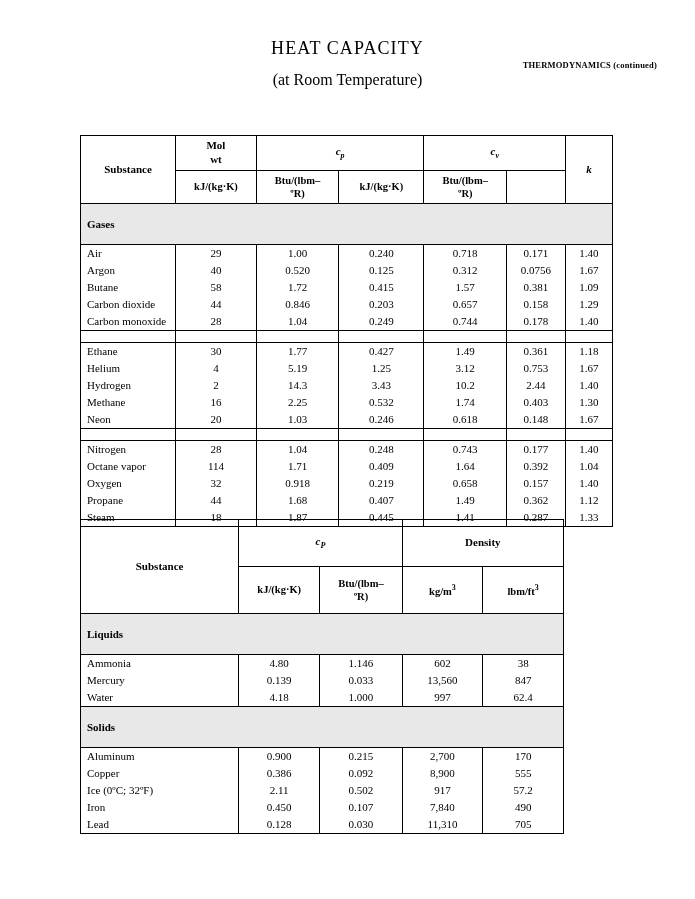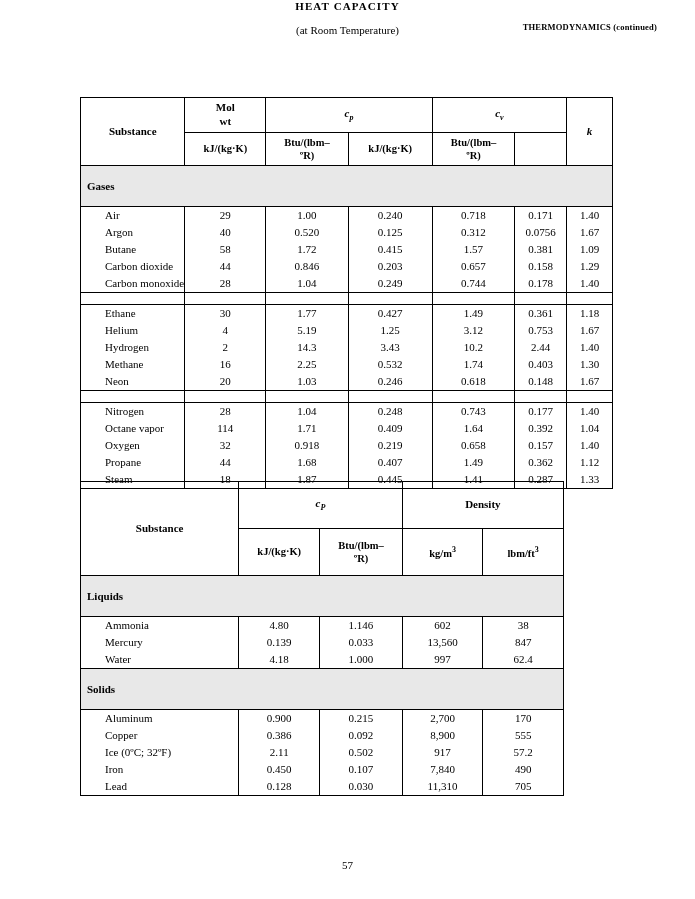--- a/index.html
+++ b/index.html
@@ -25,27 +25,28 @@
     position: absolute;
     top: 22px;
     right: 38px;
     font-family: "Liberation Serif", serif;
     font-size: 8.5px;
     font-weight: bold;
     letter-spacing: 0.2px;
   }
   .title {
     text-align: center;
-    font-size: 11px;
-    font-weight: bold;
+    font-size: 18px;
+    font-weight: normal;
     letter-spacing: 1.1px;
+    margin-top: 38px;
   }
   .subtitle {
     text-align: center;
-    font-size: 11px;
+    font-size: 16px;
     margin-top: 12px;
   }
   .tbl-wrap {
     position: absolute;
     left: 80px;
     width: 533px;
   }
   #table1-wrap { top: 97px; }
   #table2-wrap { top: 481px; width: 484px; }
 
@@ -90,21 +91,21 @@
     padding: 14px 6px;
     text-align: left;
   }
   .data-row td {
     font-size: 11px;
     height: 17px;
     line-height: 17px;
   }
   .name-cell {
     text-align: left;
-    padding-left: 24px;
+    padding-left: 6px;
     white-space: nowrap;
   }
   .num-cell {
     text-align: center;
   }
   .spacer-row td {
     height: 11px;
     line-height: 11px;
     border-left: 1px solid #000;
     border-right: 1px solid #000;

